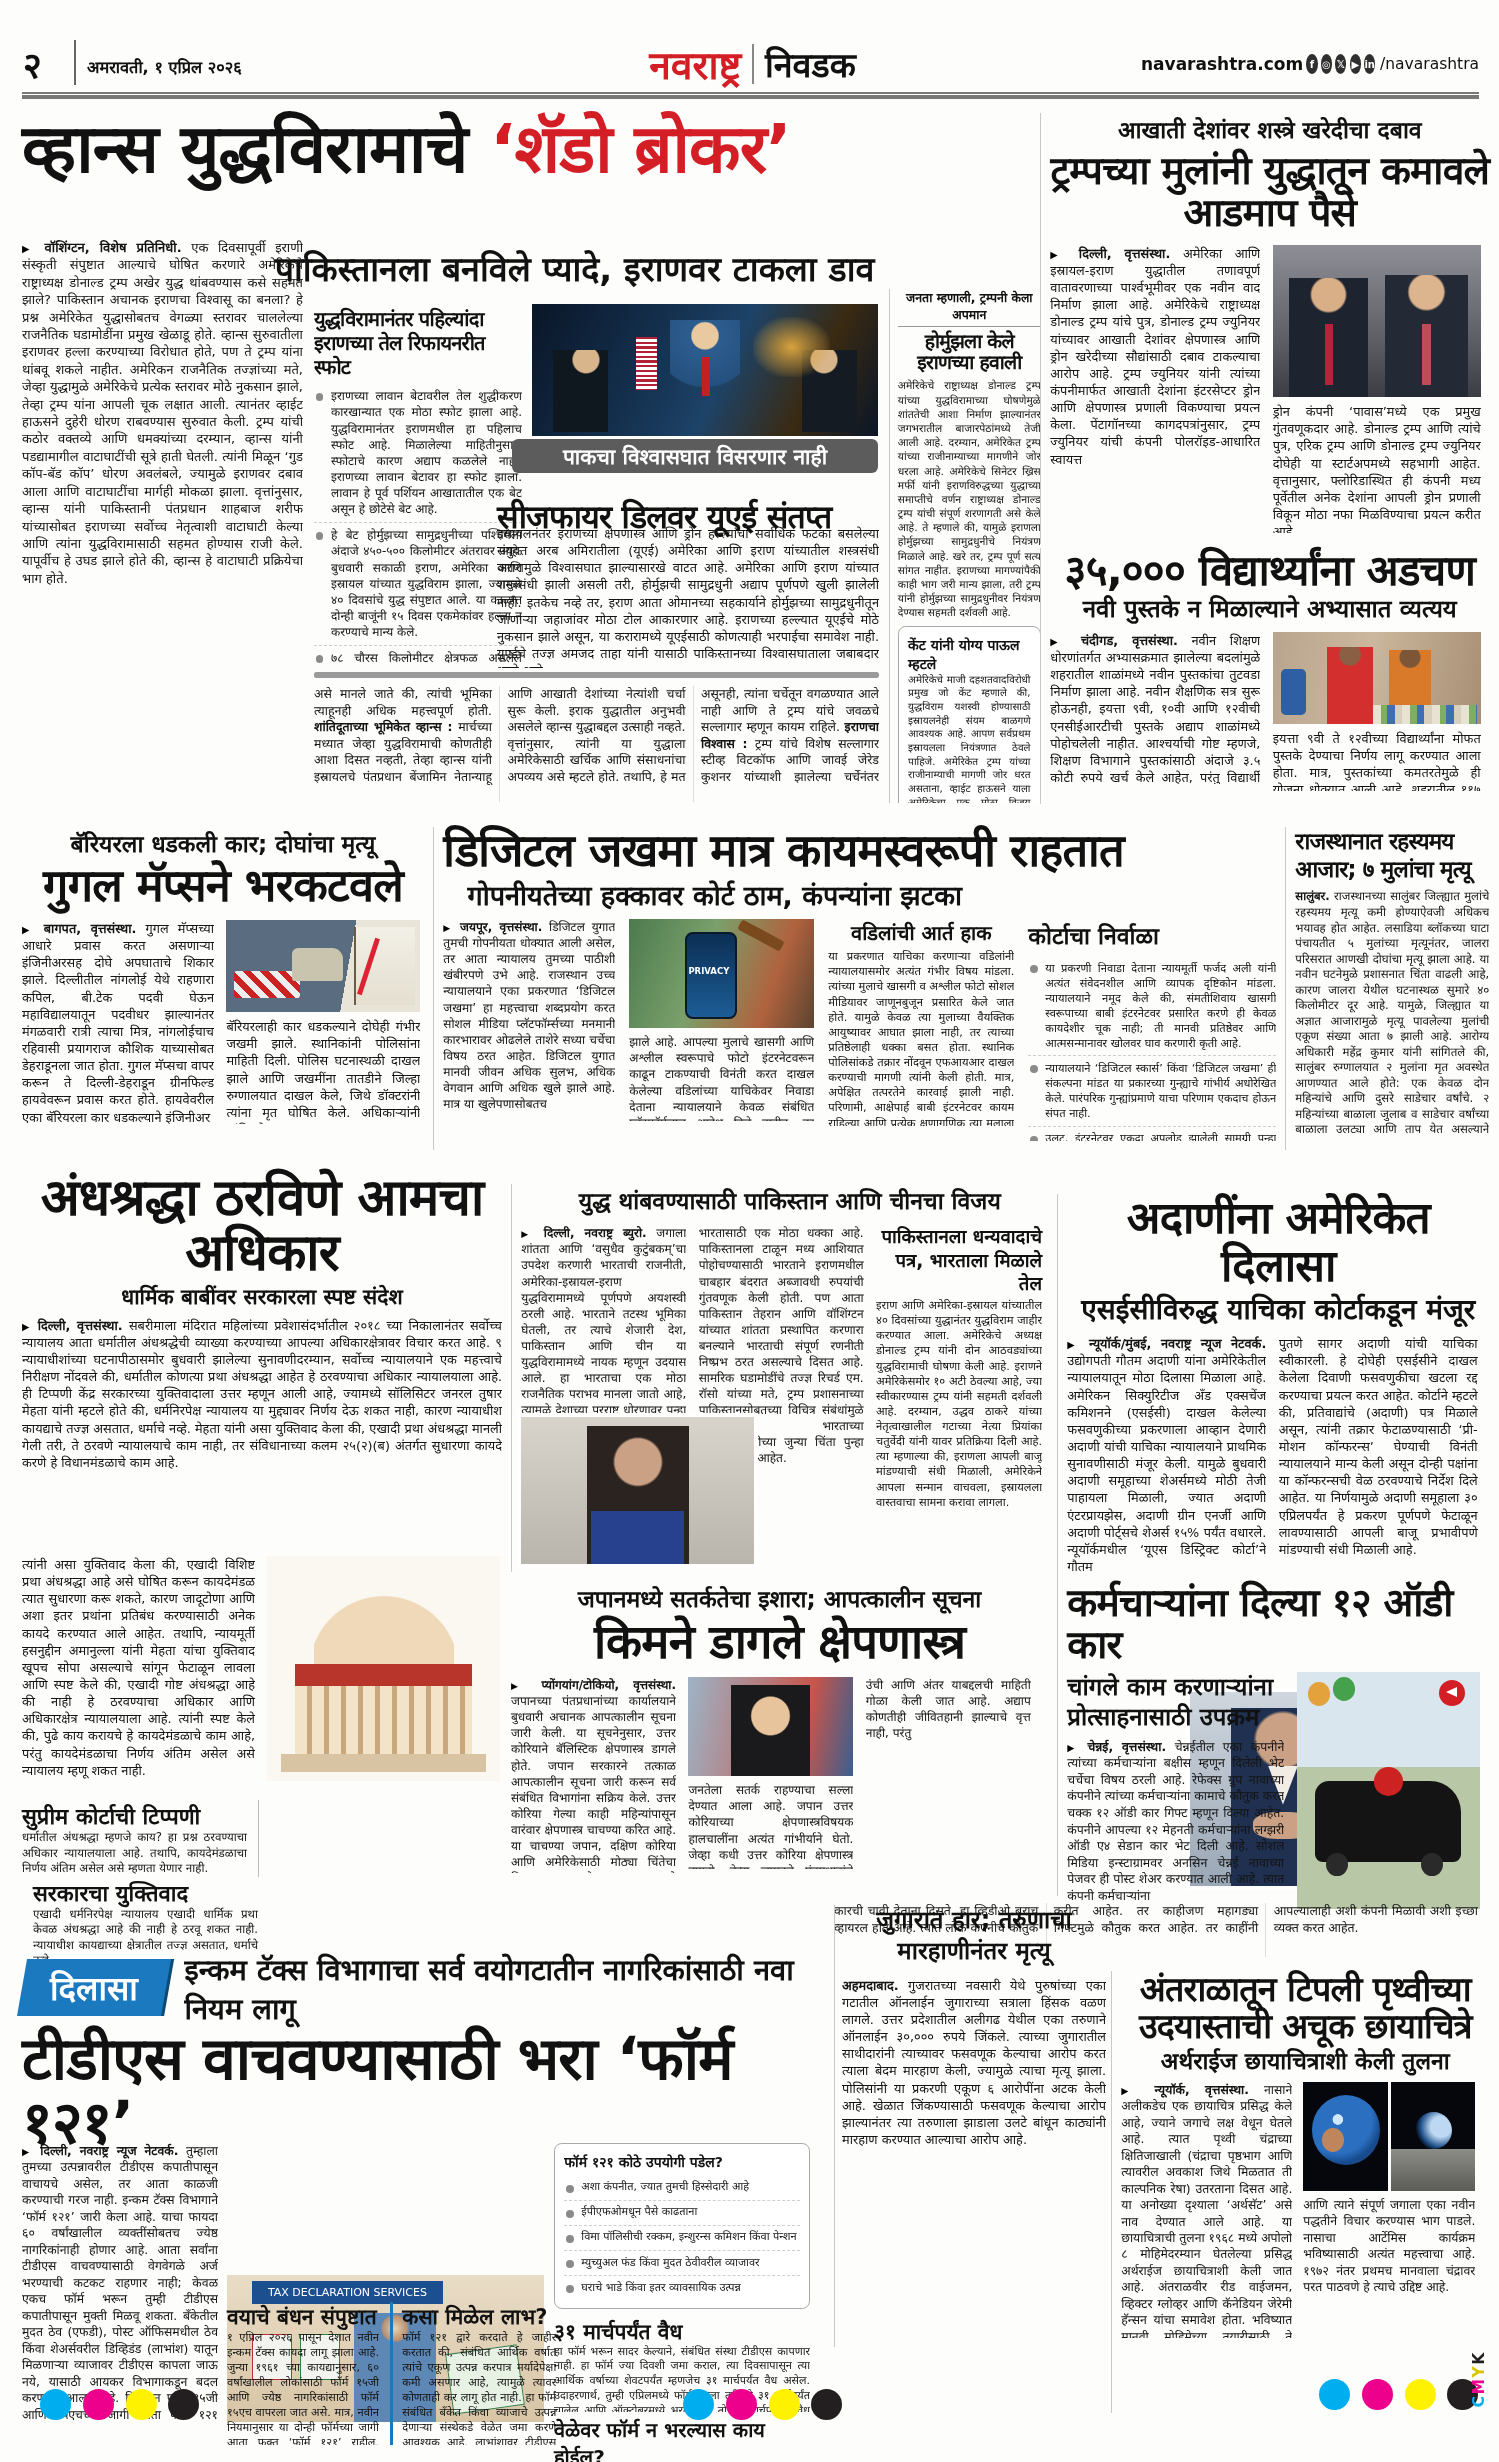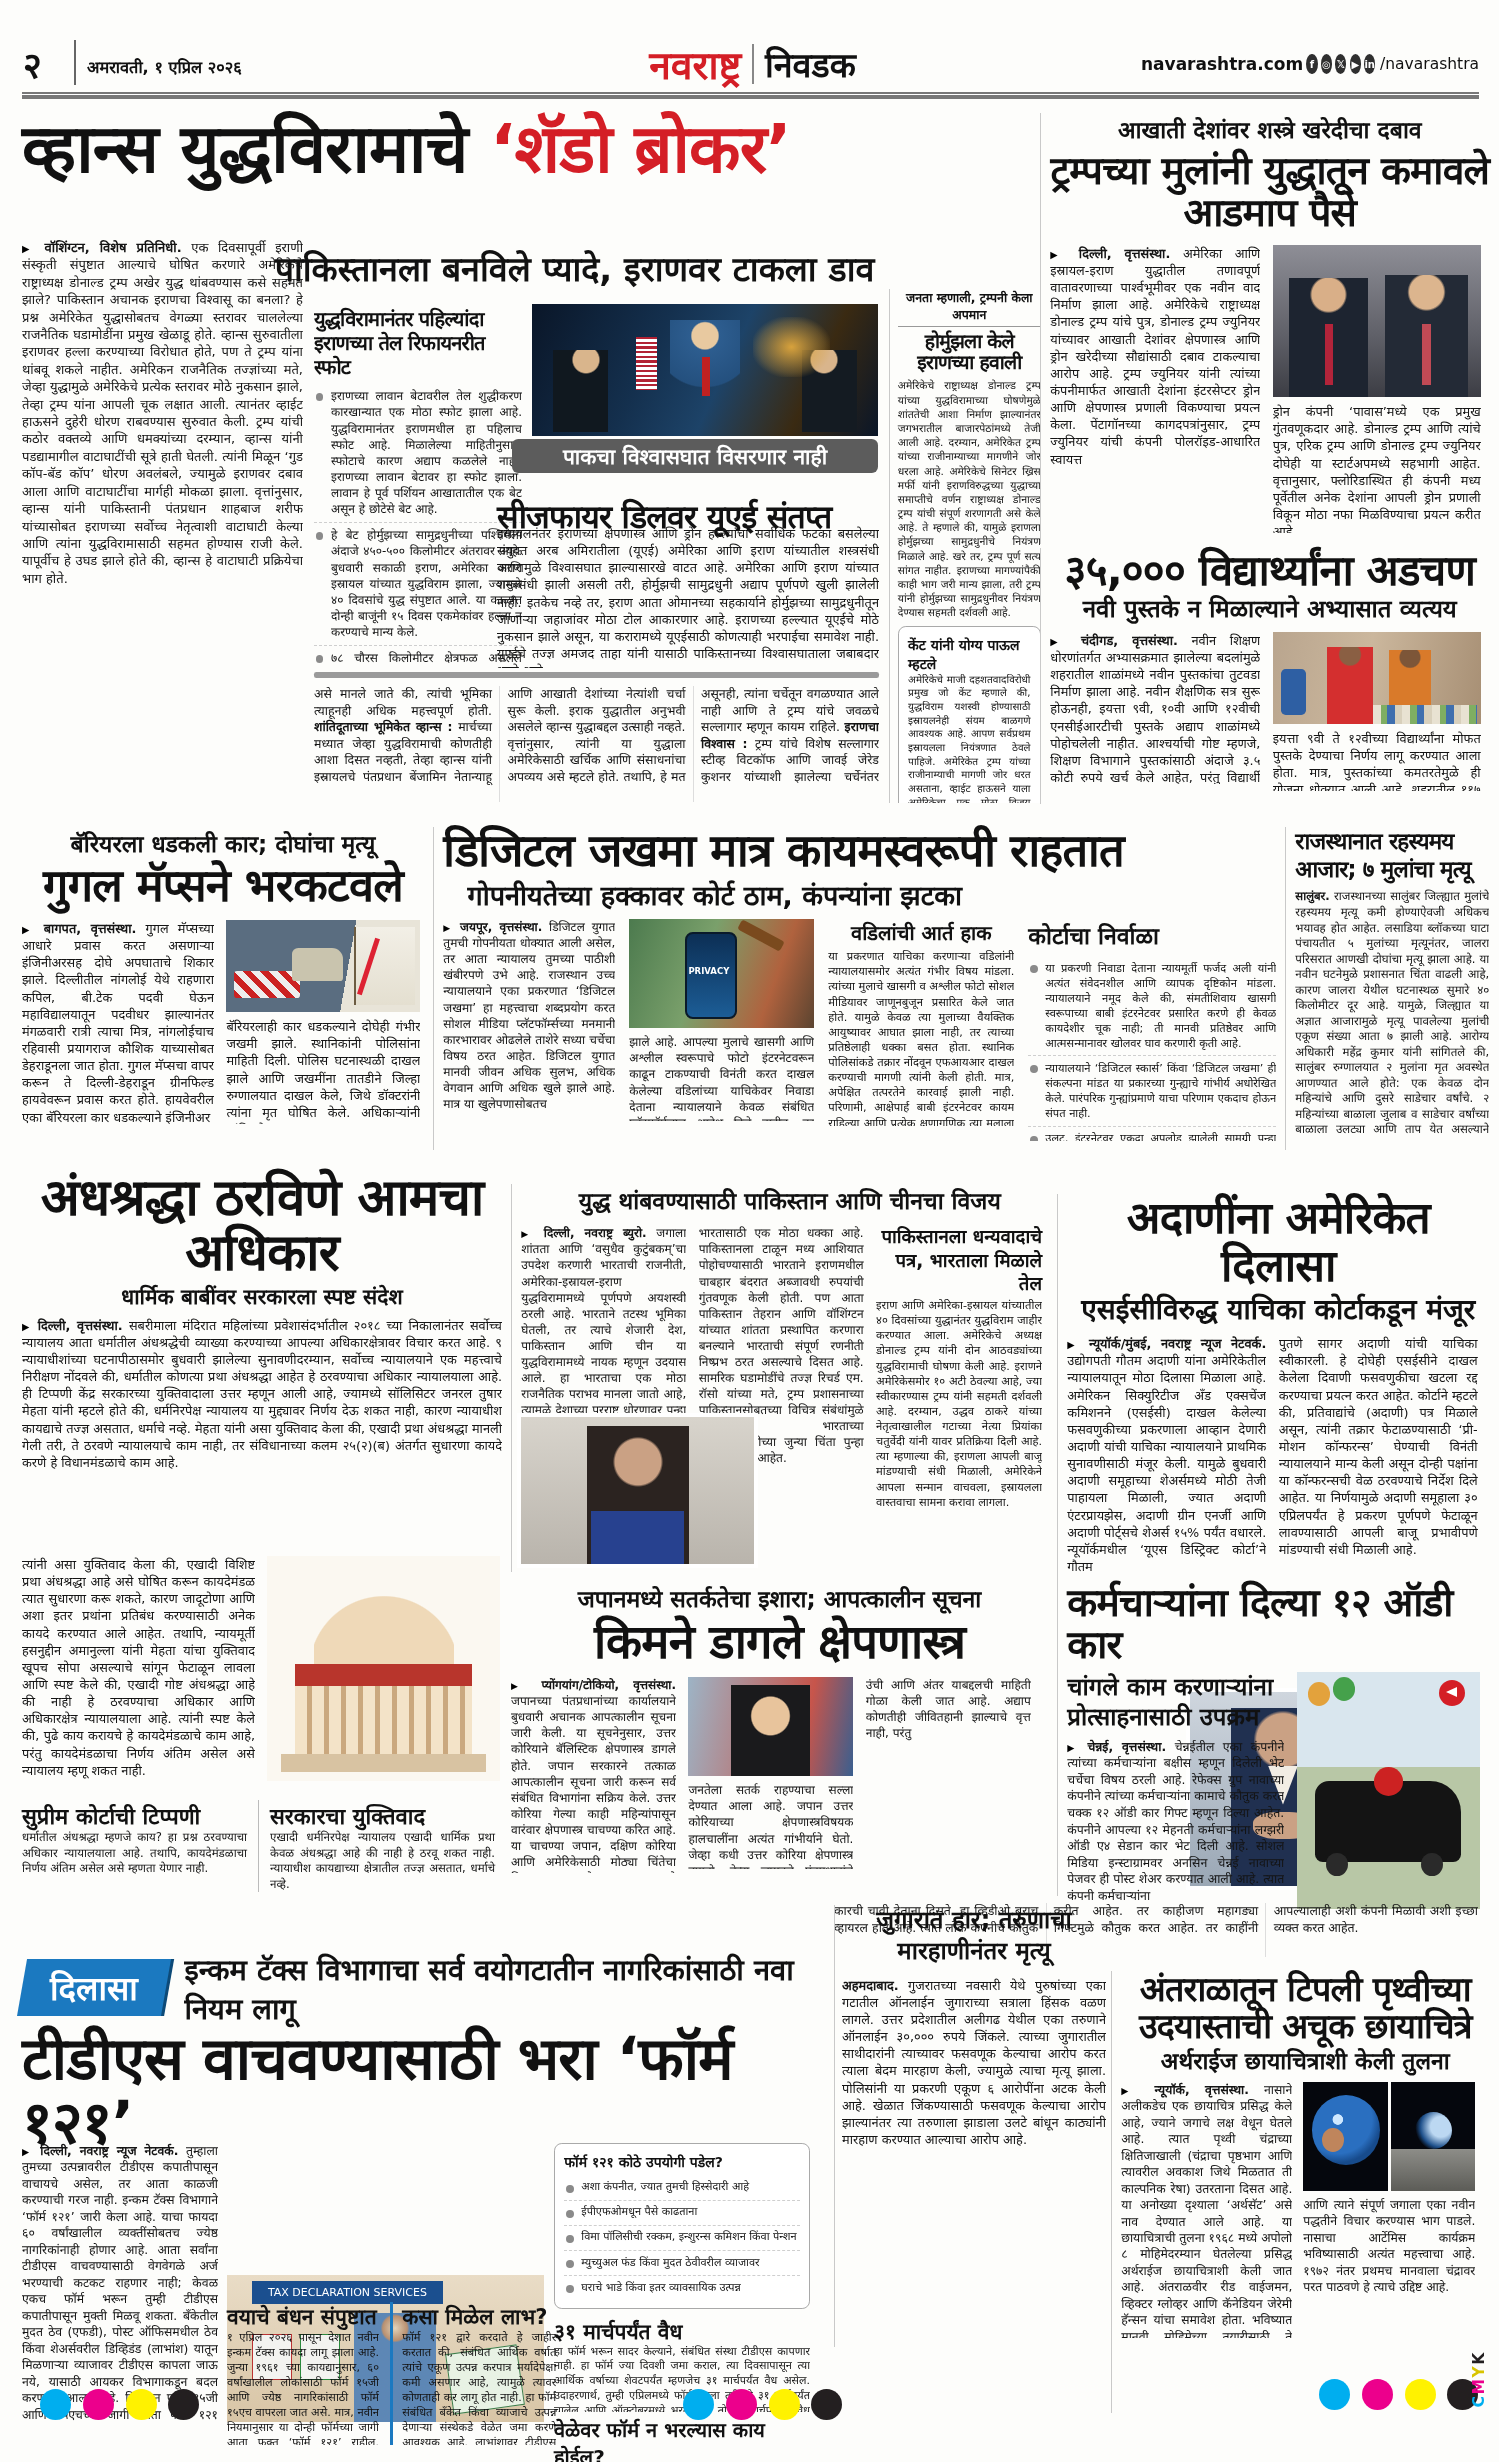--- a/index.html
+++ b/index.html
@@ -223,21 +223,21 @@
     </div>
     <div style="display:flex;gap:12.4px;margin-top:6.2px;">
       <div class="body" style="width:233px;height:233px;font-size:12.8px;overflow:hidden;">त्यांनी असा युक्तिवाद केला की, एखादी विशिष्ट प्रथा अंधश्रद्धा आहे असे घोषित करून कायदेमंडळ त्यात सुधारणा करू शकते, कारण जादूटोणा आणि अशा इतर प्रथांना प्रतिबंध करण्यासाठी अनेक कायदे करण्यात आले आहेत. तथापि, न्यायमूर्ती हसनुद्दीन अमानुल्ला यांनी मेहता यांचा युक्तिवाद खूपच सोपा असल्याचे सांगून फेटाळून लावला आणि स्पष्ट केले की, एखादी गोष्ट अंधश्रद्धा आहे की नाही हे ठरवण्याचा अधिकार आणि अधिकारक्षेत्र न्यायालयाला आहे. त्यांनी स्पष्ट केले की, पुढे काय करायचे हे कायदेमंडळाचे काम आहे, परंतु कायदेमंडळाचा निर्णय अंतिम असेल असे न्यायालय म्हणू शकत नाही.</div>
       <div class="ph" style="width:233px;height:225px;background:#fbf8f1;">
         <div class="shape" style="left:20%;top:6%;width:60%;height:45%;background:radial-gradient(circle at 50% 100%,#efd9b8 60%,transparent 61%);"></div>
         <div class="shape" style="left:12%;top:48%;width:76%;height:10%;background:#b8352c;"></div>
         <div class="shape" style="left:12%;top:58%;width:76%;height:30%;background:repeating-linear-gradient(90deg,#f3e3c8 0 12.4px,#caa87e 12.4px 17px);"></div>
         <div class="shape" style="left:6%;top:88%;width:88%;height:8%;background:#d8c3a2;"></div>
       </div>
     </div>
-    <div style="display:flex;margin-top:11px;">
+    <div style="display:flex;margin-top:11px;flex-direction:column;">
       <div style="width:225px;padding-right:11px;border-right:1.6px solid #bbb;">
         <div class="bt" style="font-size:22px;">सुप्रीम कोर्टाची टिप्पणी</div>
         <div class="body" style="font-size:11.6px;">धर्मातील अंधश्रद्धा म्हणजे काय? हा प्रश्न ठरवण्याचा अधिकार न्यायालयाला आहे. तथापि, कायदेमंडळाचा निर्णय अंतिम असेल असे म्हणता येणार नाही.</div>
       </div>
       <div style="width:225px;padding-left:11px;">
         <div class="bt" style="font-size:22px;">सरकारचा युक्तिवाद</div>
         <div class="body" style="font-size:11.6px;">एखादी धर्मनिरपेक्ष न्यायालय एखादी धार्मिक प्रथा केवळ अंधश्रद्धा आहे की नाही हे ठरवू शकत नाही. न्यायाधीश कायद्याच्या क्षेत्रातील तज्ज्ञ असतात, धर्माचे नव्हे.</div>
       </div>
     </div>
   </div>

